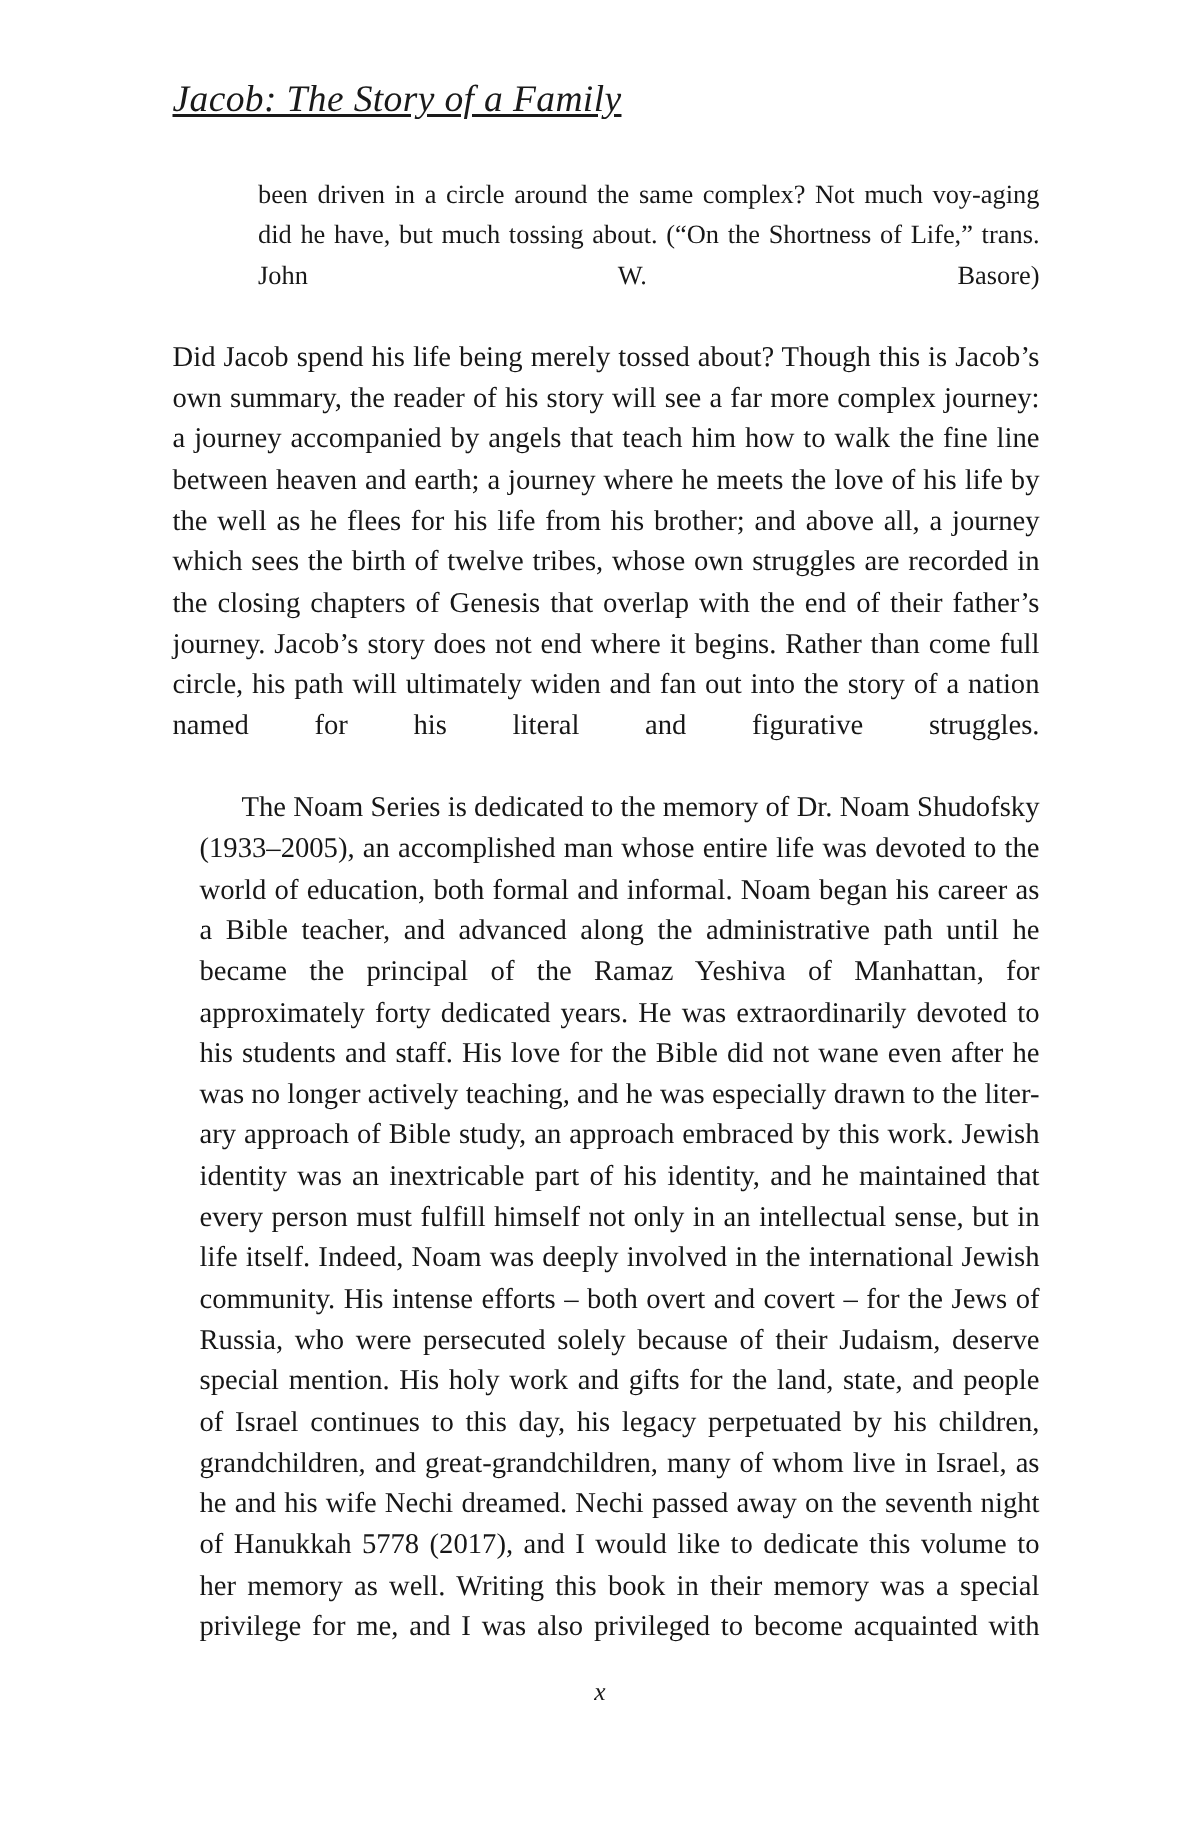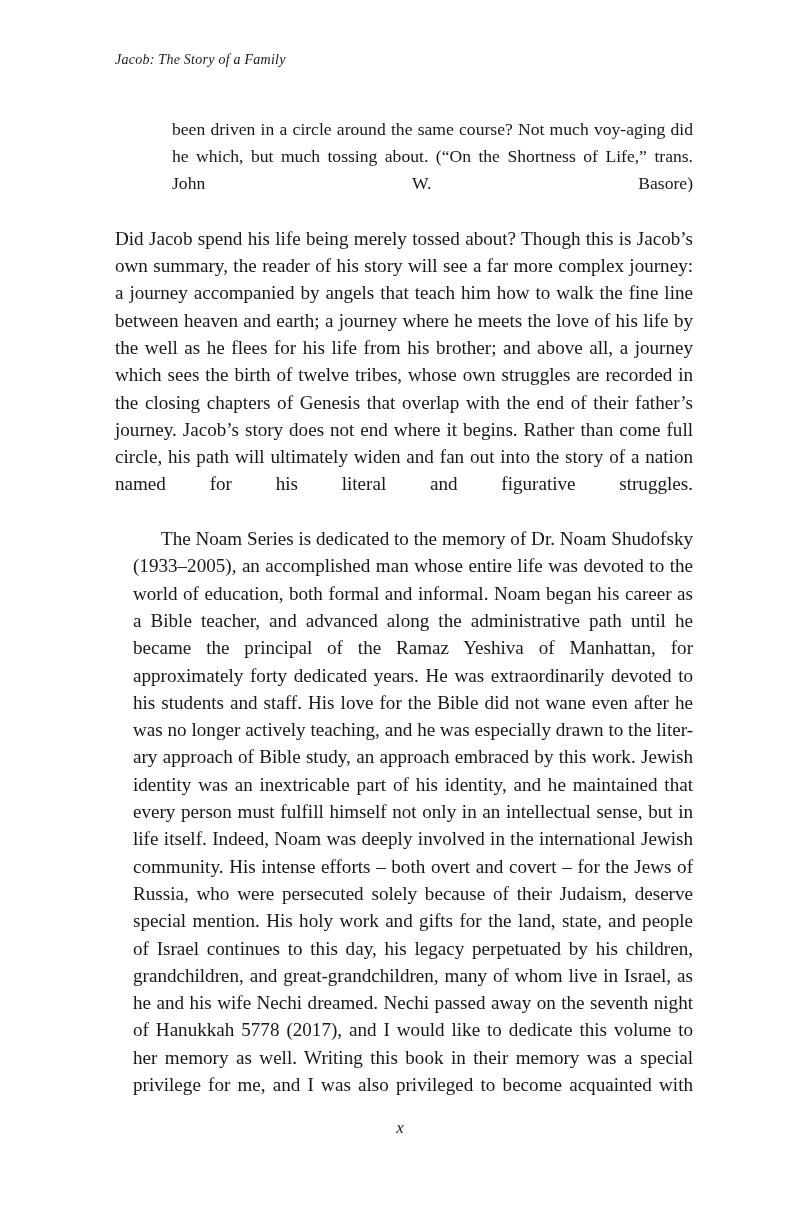--- a/index.html
+++ b/index.html
@@ -20,24 +20,25 @@
     -webkit-font-smoothing: antialiased;
   }
 
   
   .running-head {
     position: absolute;
     left: 115px;
     top: 52px;
     width: 578px;
     font-style: italic;
-    font-size: 14px;
+    font-size: 25px;
     letter-spacing: 0.25px;
     color: #1a1a1a;
     line-height: 1.2;
+    text-decoration: underline;
   }
 
   
   .textblock {
     position: absolute;
     left: 115px;
     top: 116px;
     width: 578px;
   }
 
@@ -92,21 +93,21 @@
 </style>
 </head>
 <body>
 
 <div class="page">
 
   <div class="running-head">Jacob: The Story of a Family</div>
 
   <div class="textblock">
 
-    <blockquote class="blockquote">been driven in a circle around the same course? Not much voy-aging did he which, but much tossing about. (“On the Shortness of Life,” trans. John W. Basore)</blockquote>
+    <blockquote class="blockquote">been driven in a circle around the same complex? Not much voy-aging did he have, but much tossing about. (“On the Shortness of Life,” trans. John W. Basore)</blockquote>
 
     <p class="body-para first">Did Jacob spend his life being merely tossed about? Though this is Jacob’s own summary, the reader of his story will see a far more complex journey: a journey accompanied by angels that teach him how to walk the fine line between heaven and earth; a journey where he meets the love of his life by the well as he flees for his life from his brother; and above all, a journey which sees the birth of twelve tribes, whose own struggles are recorded in the closing chapters of Genesis that overlap with the end of their father’s journey. Jacob’s story does not end where it begins. Rather than come full circle, his path will ultimately widen and fan out into the story of a nation named for his literal and figurative struggles.</p>
 
     <p class="body-para indented">The Noam Series is dedicated to the memory of Dr. Noam Shudofsky (1933–2005), an accomplished man whose entire life was devoted to the world of education, both formal and informal. Noam began his career as a Bible teacher, and advanced along the administrative path until he became the principal of the Ramaz Yeshiva of Manhattan, for approximately forty dedicated years. He was extraordinarily devoted to his students and staff. His love for the Bible did not wane even after he was no longer actively teaching, and he was especially drawn to the liter-ary approach of Bible study, an approach embraced by this work. Jewish identity was an inextricable part of his identity, and he maintained that every person must fulfill himself not only in an intellectual sense, but in life itself. Indeed, Noam was deeply involved in the international Jewish community. His intense efforts – both overt and covert – for the Jews of Russia, who were persecuted solely because of their Judaism, deserve special mention. His holy work and gifts for the land, state, and people of Israel continues to this day, his legacy perpetuated by his children, grandchildren, and great-grandchildren, many of whom live in Israel, as he and his wife Nechi dreamed. Nechi passed away on the seventh night of Hanukkah 5778 (2017), and I would like to dedicate this volume to her memory as well. Writing this book in their memory was a special privilege for me, and I was also privileged to become acquainted with</p>
 
   </div>
 
   <div class="folio">x</div>
 
 </div>

